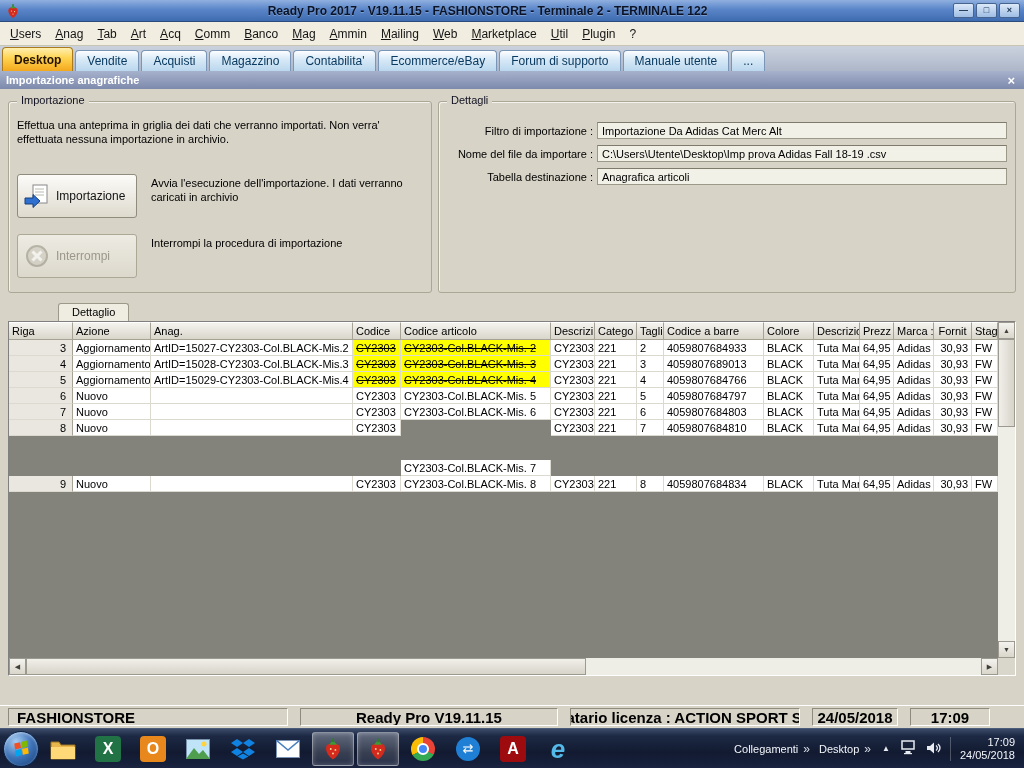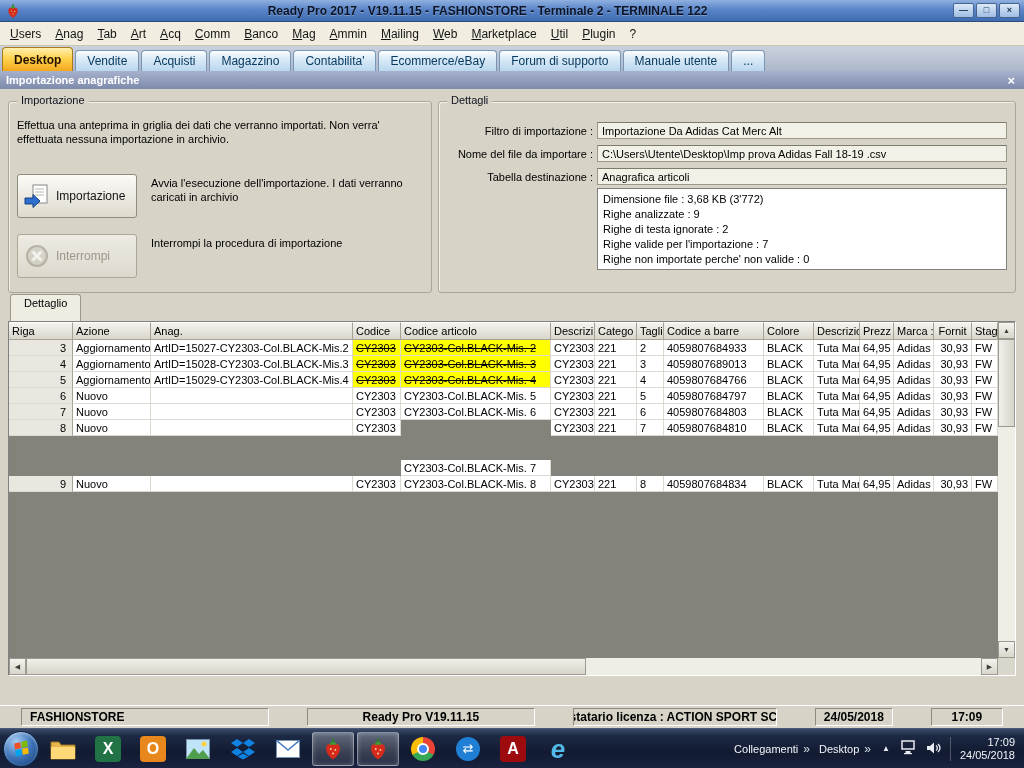--- a/index.html
+++ b/index.html
@@ -41,21 +41,21 @@
   .imp-btn.disabled .btn-ic { opacity:.55; }
   .imp-desc { flex:1; font-size:11px; line-height:14px; color:#000; padding-top:2px; }
 
   .det-row { position:absolute; left:6px; right:8px; height:17px; display:flex; align-items:center; }
   .det-label { width:152px; text-align:right; font-size:11px; padding-right:4px; white-space:nowrap; }
   .det-field { flex:1; height:17px; background:#F2F1E8; border:1px solid #9C988A; border-top-color:#7E7A6C; font-size:11px; padding:0 4px; display:flex; align-items:center; white-space:nowrap; overflow:hidden; }
   .det-info { position:absolute; left:158px; right:8px; top:86px; height:82px; background:#FFF; border:1px solid #808080; font-size:11px; line-height:15px; padding:3px 5px; }
 
   
   .dettab-row { height:20px; padding-left:10px; display:flex; align-items:flex-end; }
-  .dettab { background:#EFEDE2; border:1px solid #9C988A; border-bottom:none; border-radius:3px 3px 0 0; padding:2px 13px 12px; font-size:11px; }
+  .dettab { background:#EFEDE2; border:1px solid #9C988A; border-bottom:none; border-radius:3px 3px 0 0; padding:2px 13px 3px; font-size:11px;margin-left:48px; }
 
   
   .grid-panel { position:relative; margin:0 8px; height:355px; background:#83827B; border:1px solid; border-color:#808080 #FFFFFF #FFFFFF #808080; }
   .grid-area { position:absolute; left:0; top:0; right:17px; bottom:17px; overflow:hidden; }
   .g-row { display:flex; }
   .g-cell { flex:none; height:16px; font-size:11px; line-height:14px; padding:1px 3px; background:#FFF; border-right:1px solid #DCDAD0; border-bottom:1px solid #DCDAD0; white-space:nowrap; overflow:hidden; }
   .g-header .g-cell, .g-head { height:18px; background:linear-gradient(180deg,#F4F3EE,#D9D6CB); border-right:1px solid #A6A396; border-bottom:1px solid #A6A396; border-top:1px solid #FFF; line-height:15px; }
   .g-rowhead { background:#E9E7DF; text-align:right; padding-right:6px; border-right:1px solid #A6A396; }
   .g-changed { background:#FFFF00; text-decoration:line-through; }
   .g-num { text-align:right; }
@@ -69,21 +69,21 @@
   .hsb .sb-btn { top:0; left:0; }
   .hsb .sb-right { left:auto; right:0; }
   .vsb-thumb { position:absolute; left:0; top:17px; width:17px; height:88px; background:linear-gradient(90deg,#F0EFE9,#D7D4C9); border:1px solid #9C9A90; }
   .hsb-thumb { position:absolute; top:0; left:17px; width:560px; height:17px; background:linear-gradient(180deg,#F0EFE9,#D7D4C9); border:1px solid #9C9A90; }
   .sb-corner { position:absolute; right:0; bottom:0; width:17px; height:17px; background:#D9D6CB; }
 
   .bottom-gap { height:29px; background:#D7D3C7; }
 
   
   .statusbar { height:23px; background:#D7D3C7; border-top:1px solid #FFF; display:flex; padding:0 2px; }
-  .status-panel { margin:2px 19px; border:1px solid; border-color:#8E8B7E #FFF #FFF #8E8B7E; display:flex; align-items:center; padding:0 8px; font-weight:bold; font-size:12px; white-space:nowrap; overflow:hidden; }
+  .status-panel { margin:2px 6px; border:1px solid; border-color:#8E8B7E #FFF #FFF #8E8B7E; display:flex; align-items:center; padding:0 8px; font-weight:bold; font-size:15px; white-space:nowrap; overflow:hidden; }
 
   
   .taskbar { height:40px; background:linear-gradient(180deg,#3A4A68 0%,#1D2944 18%,#111A30 60%,#1A2340 100%); border-top:1px solid #4A5A78; display:flex; align-items:center; padding:0 3px; gap:3px; }
   .start-orb { width:36px; height:36px; border-radius:50%; background:radial-gradient(circle at 35% 28%,#A5CCF2 0%,#3F74B8 48%,#123A72 100%); border:1px solid #0B2448; display:flex; align-items:center; justify-content:center; box-shadow:inset 0 1px 3px rgba(255,255,255,.6); flex:none; }
   .flag { width:13px; height:13px; display:grid; grid-template-columns:1fr 1fr; gap:1px; transform:rotate(-8deg) skewY(-5deg); }
   .flag div { width:100%; height:100%; }
   .flag div:nth-child(1){background:#F25022;} .flag div:nth-child(2){background:#7FBA00;}
   .flag div:nth-child(3){background:#00A4EF;} .flag div:nth-child(4){background:#FFB900;}
   .tb-icon { width:42px; height:34px; border-radius:3px; display:flex; align-items:center; justify-content:center; flex:none; }
   .tb-icon.running { background:linear-gradient(180deg,rgba(255,255,255,.30),rgba(255,255,255,.08)); border:1px solid rgba(255,255,255,.40); box-shadow:inset 0 0 5px rgba(255,255,255,.25); }
@@ -207,27 +207,20 @@
     </div>
     <div class="det-row" style="top:43px;">
       <div class="det-label">Nome del file da importare :</div>
       <div class="det-field">C:\Users\Utente\Desktop\Imp prova Adidas Fall 18-19 .csv</div>
     </div>
     <div class="det-row" style="top:66px;">
       <div class="det-label">Tabella destinazione :</div>
       <div class="det-field">Anagrafica articoli</div>
     </div>
 
-    <div class="det-info">
-      <div>Dimensione file : 3,68 KB (3'772)</div>
-      <div>Righe analizzate : 9</div>
-      <div>Righe di testa ignorate : 2</div>
-      <div>Righe valide per l'importazione : 7</div>
-      <div>Righe non importate perche' non valide : 0</div>
-    </div>
   </div>
 </div>
 
 <div class="dettab-row">
   <div class="dettab">Dettaglio</div>
 </div>
 
 <div class="grid-panel">
   <div class="grid-area">
     <div class="g-row g-header" id="grid-head">

